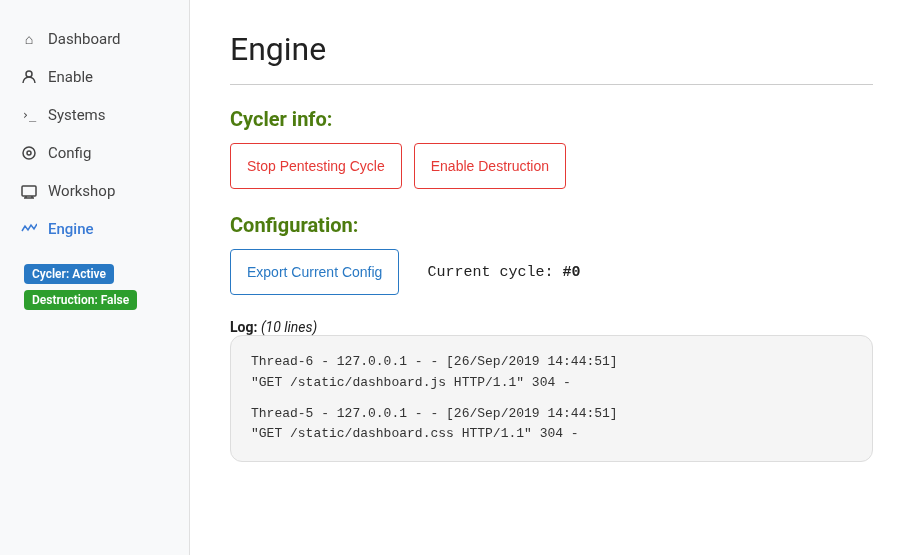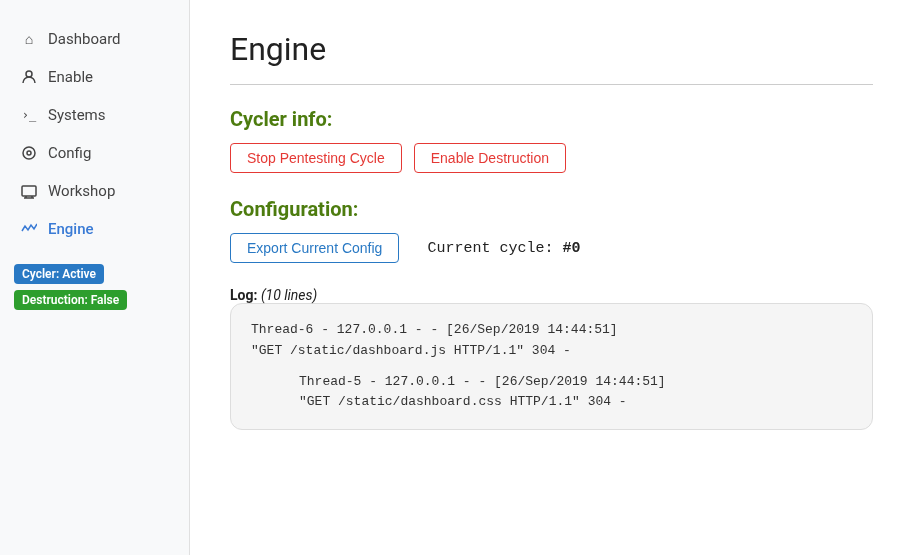--- a/index.html
+++ b/index.html
@@ -42,21 +42,21 @@
       align-items: center;
       justify-content: center;
       width: 18px;
       height: 18px;
       font-size: 14px;
       color: inherit;
       flex-shrink: 0;
     }
     .sidebar-badges {
       margin-top: 16px;
-      padding: 0 14px;
+      padding: 0 24px;
       display: flex;
       flex-direction: column;
       gap: 6px;
     }
     .badge {
       display: inline-block;
       padding: 3px 8px;
       border-radius: 4px;
       font-size: 12px;
       font-weight: 600;
@@ -91,21 +91,21 @@
       margin-bottom: 12px;
     }
 
     .button-row {
       display: flex;
       gap: 12px;
       margin-bottom: 24px;
     }
 
     .btn {
-      padding: 6px 16px;
+      padding: 14px 16px;
       border-radius: 4px;
       font-size: 14px;
       cursor: pointer;
       background: #fff;
     }
     .btn-red {
       border: 1px solid #e53935;
       color: #e53935;
     }
     .btn-blue {
@@ -139,21 +139,21 @@
       background: #f5f5f5;
       border: 1px solid #ddd;
       border-radius: 12px;
       padding: 16px 20px;
       font-family: "Courier New", Courier, monospace;
       font-size: 13px;
       color: #333;
       line-height: 1.6;
     }
     .log-box p { margin-bottom: 10px; }
-    .log-box p:last-child { margin-bottom: 0; margin-left: 48px; }
+    .log-box p:last-child { margin-bottom: 0; }
   </style>
 </head>
 <body>
 
 <nav class="sidebar">
   <a class="sidebar-item">
     <span class="icon">⌂</span>
     <span>Dashboard</span>
   </a>
   <a class="sidebar-item">

